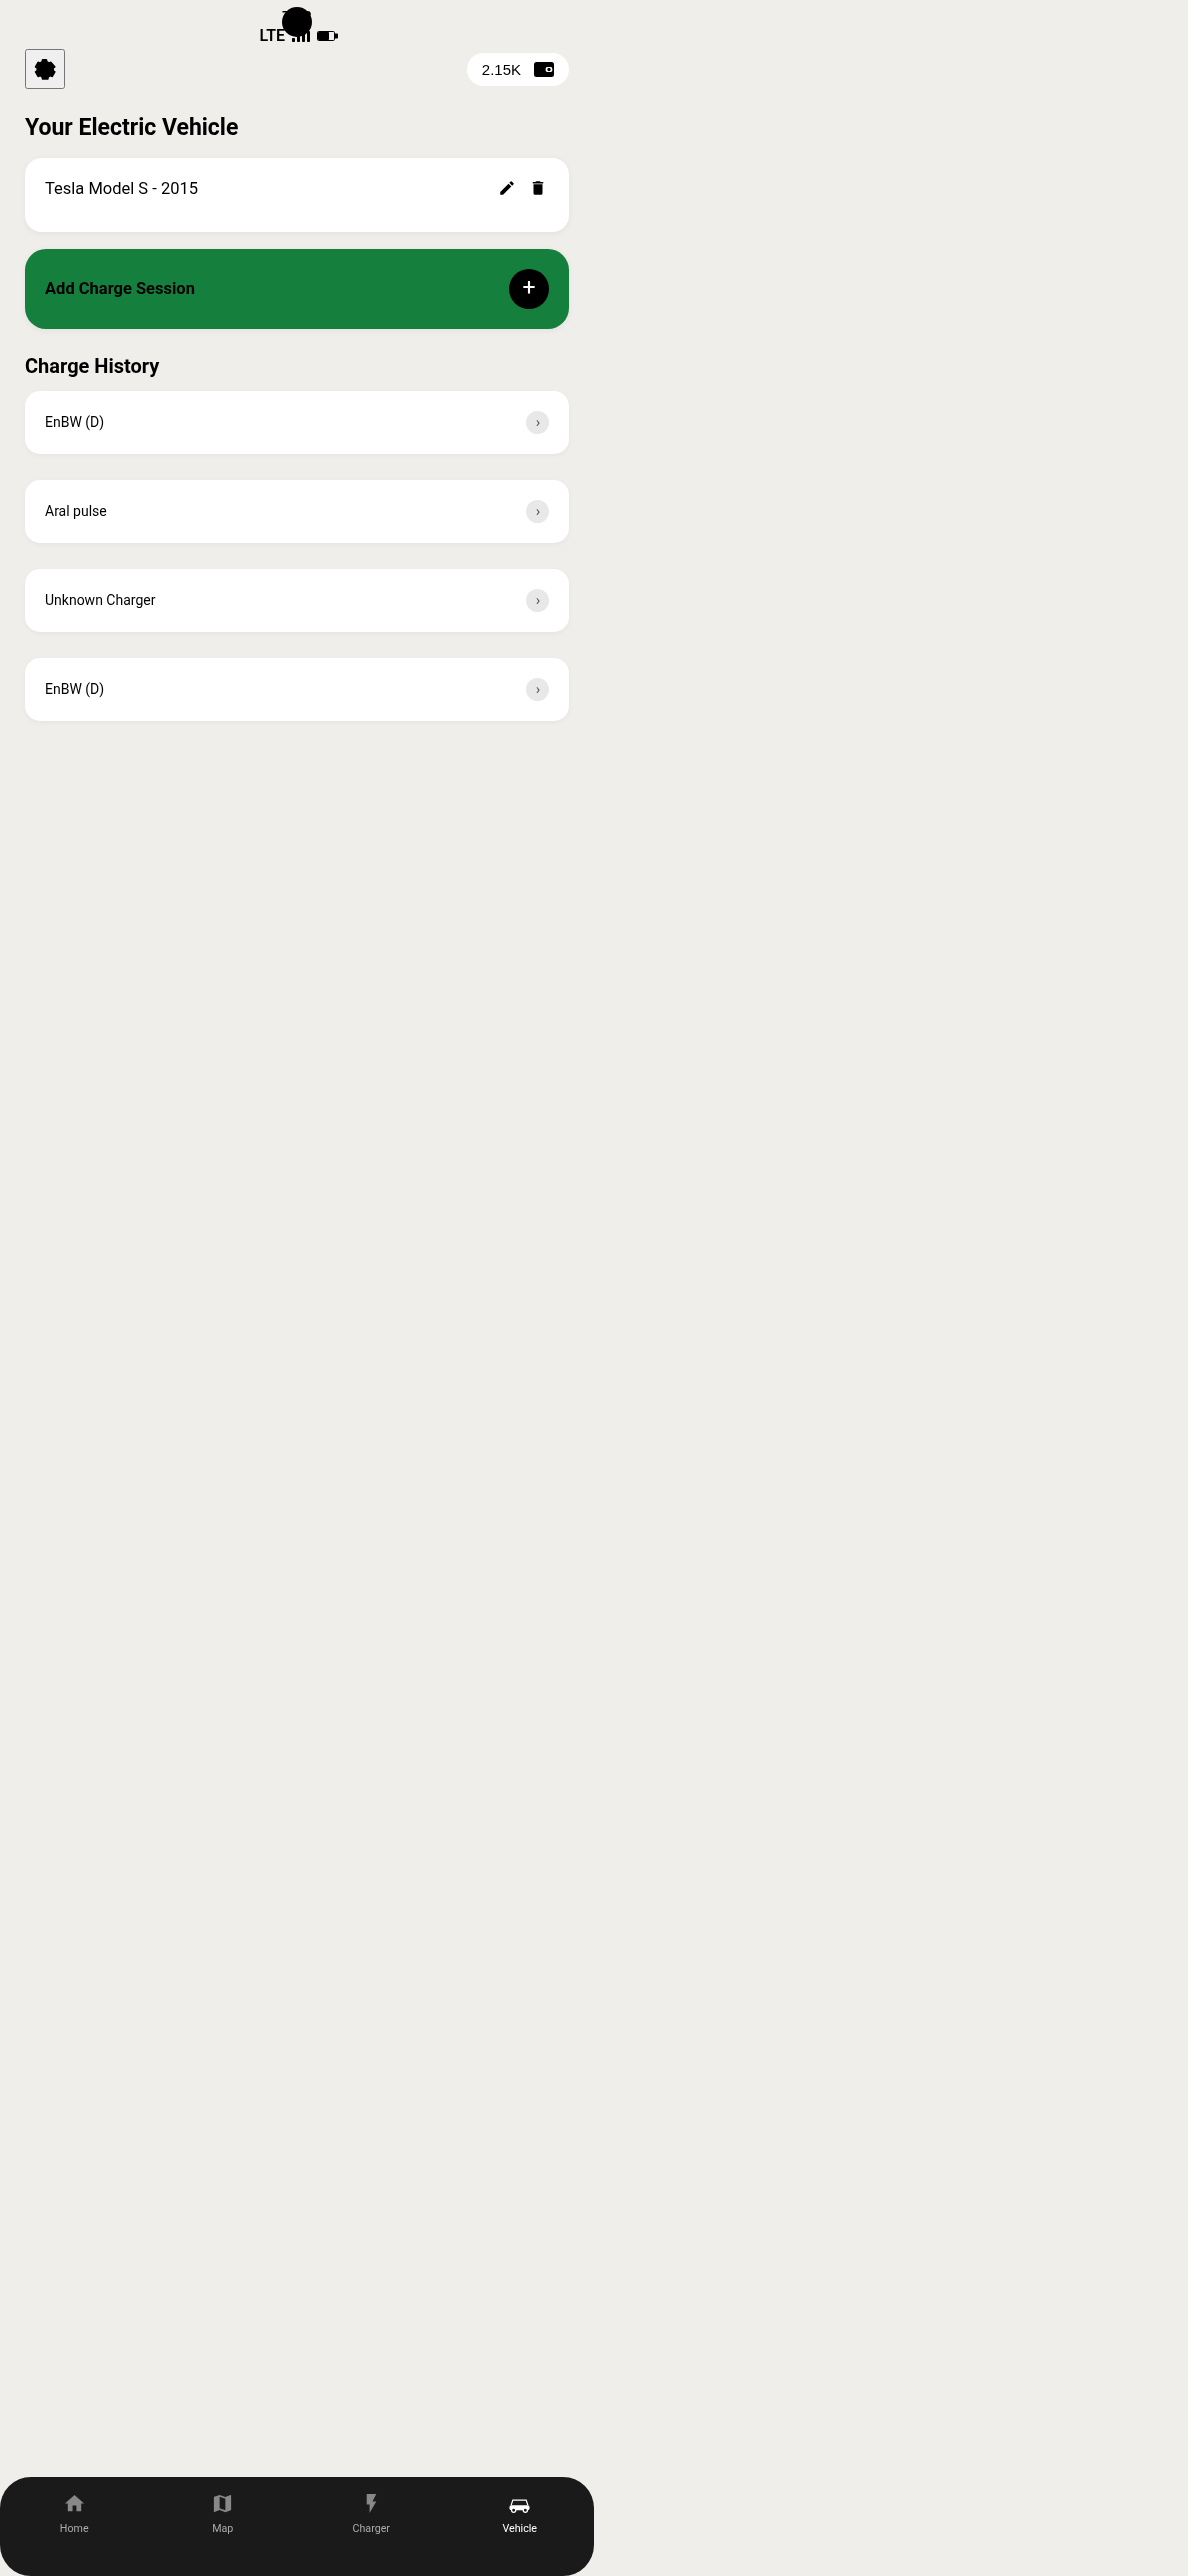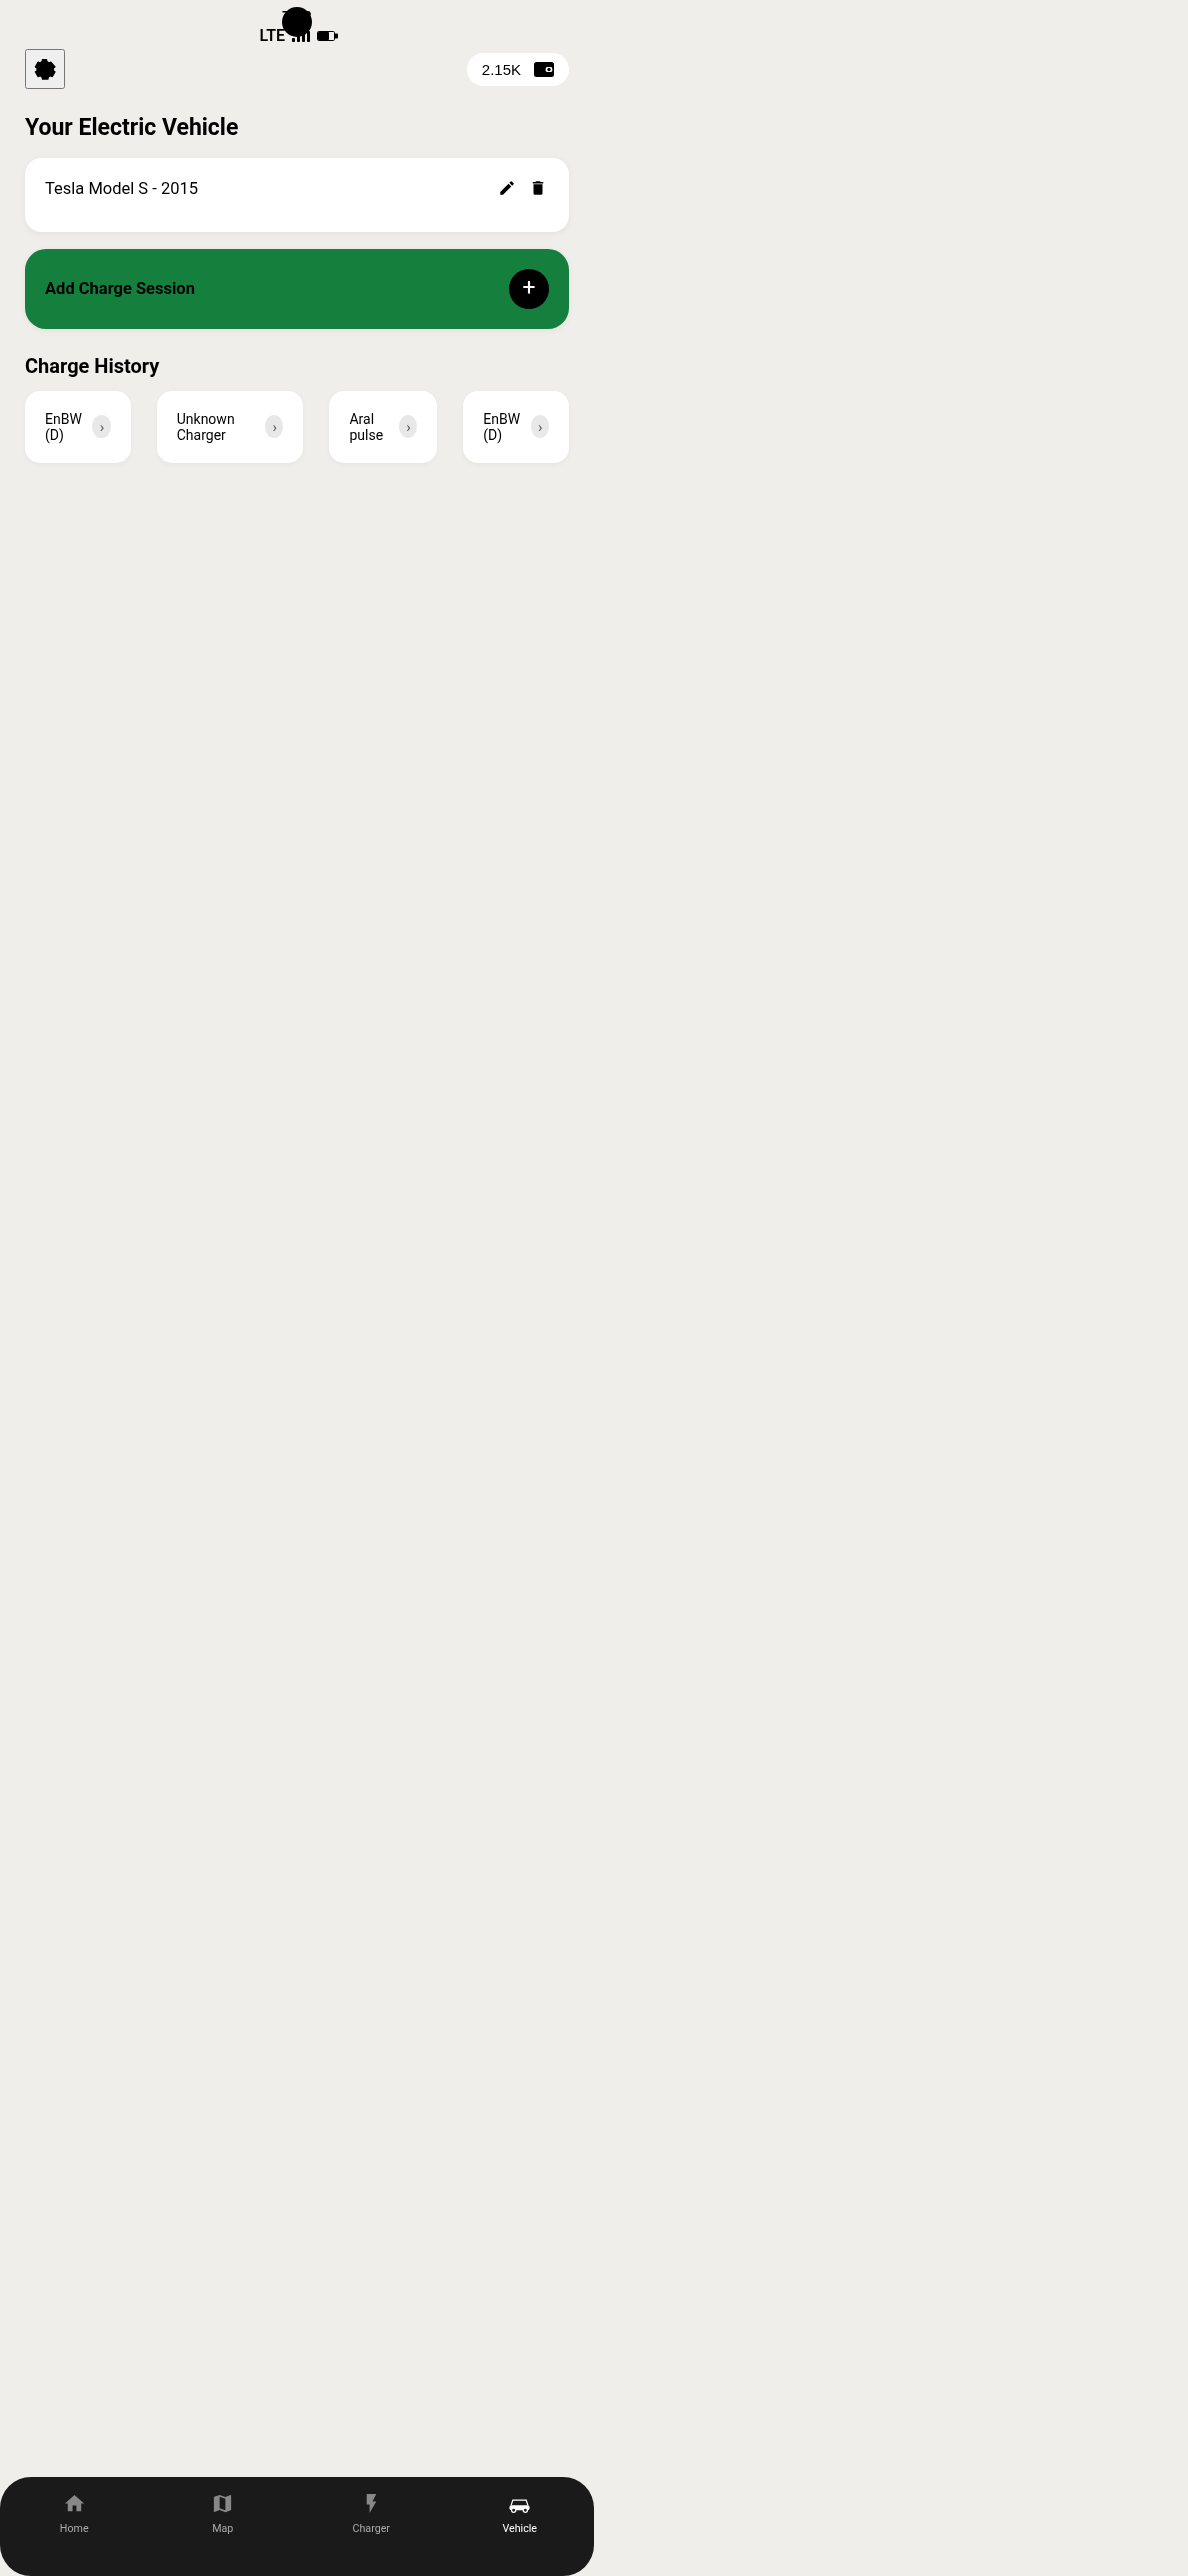--- a/index.html
+++ b/index.html
@@ -246,21 +246,21 @@
     
     .charge-history-title {
       font-size: 20px;
       font-weight: 700;
       color: #000;
       margin-bottom: 13.2px;
     }
 
     .history-list {
       display: flex;
-      flex-direction: row;
+      flex-direction: column;
       gap: 26px;
     }
 
     .history-item {
       background: #fff;
       border-radius: 15px;
       padding: 20px;
       display: flex;
       justify-content: space-between;
       align-items: center;
@@ -417,25 +417,25 @@
   </div>
 
   <h2 class="charge-history-title">Charge History</h2>
 
   <div class="history-list" id="history-list">
   <div class="history-item">
       <span class="history-item-label">EnBW (D)</span>
       <div class="chevron-right"></div>
     </div>
       <div class="history-item">
+      <span class="history-item-label">Aral pulse</span>
+      <div class="chevron-right"></div>
+    </div>
+      <div class="history-item">
       <span class="history-item-label">Unknown Charger</span>
-      <div class="chevron-right"></div>
-    </div>
-      <div class="history-item">
-      <span class="history-item-label">Aral pulse</span>
       <div class="chevron-right"></div>
     </div>
       <div class="history-item-partial">
       <span class="history-item-label">EnBW (D)</span>
       <div class="chevron-right"></div>
     </div>
     </div>
 </div>
 
 <nav class="bottom-nav" id="bottom-nav">

